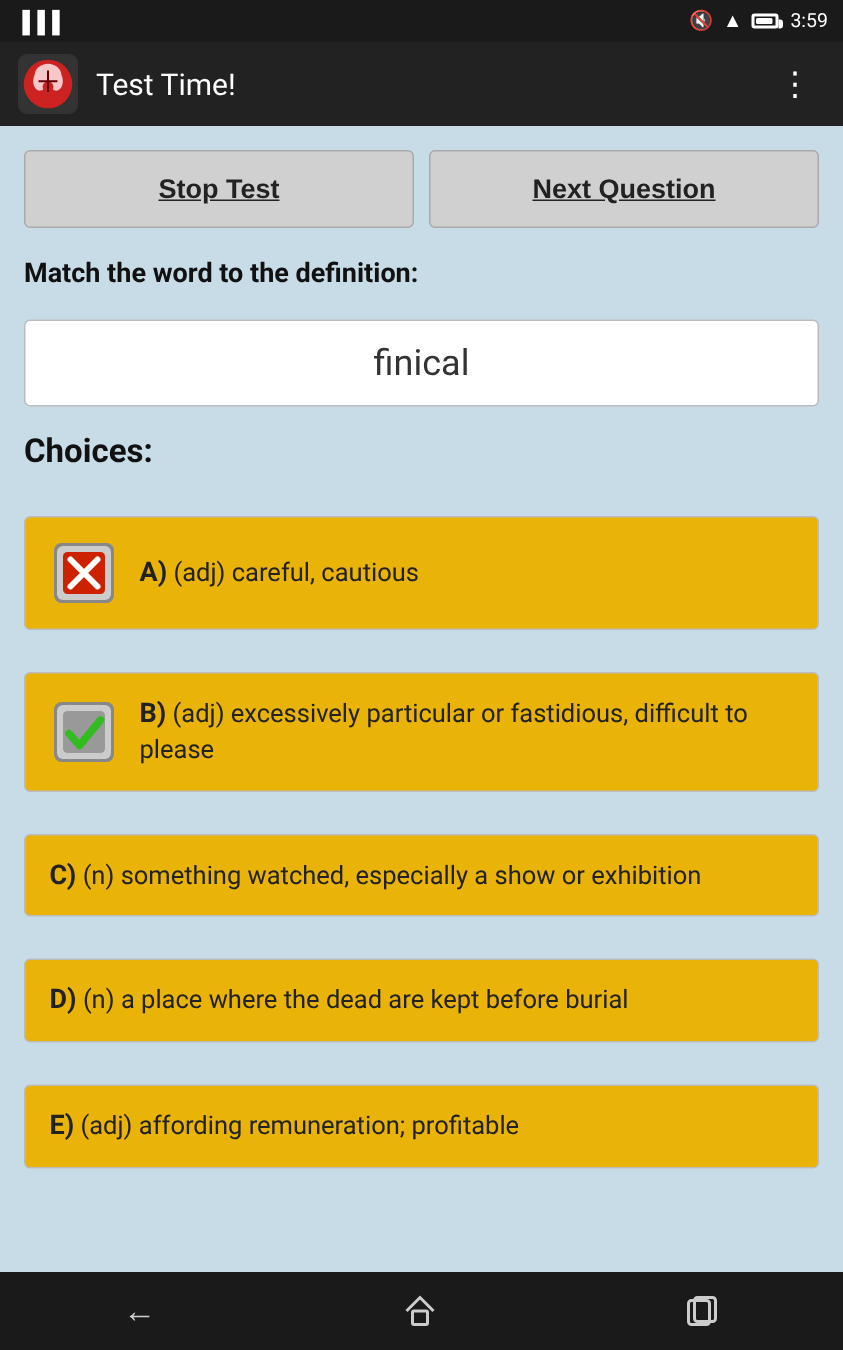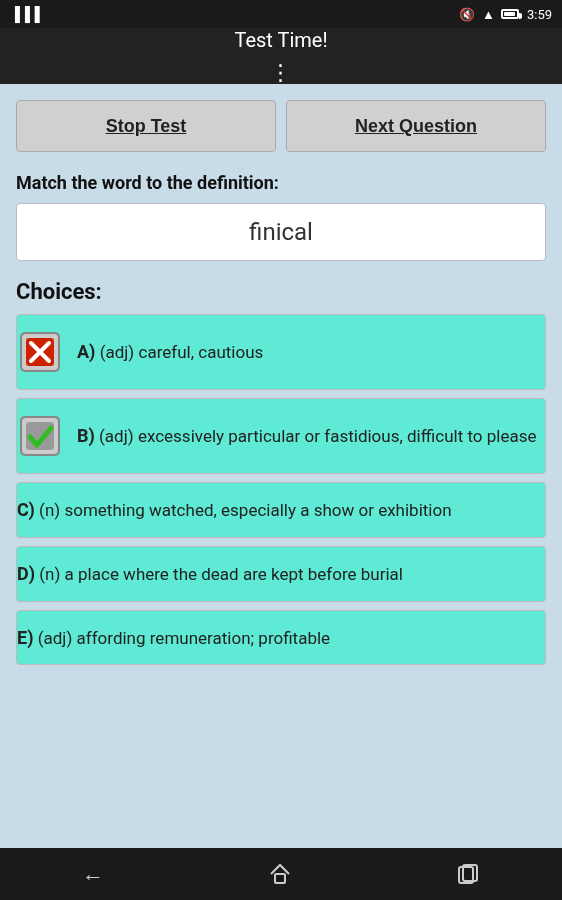--- a/index.html
+++ b/index.html
@@ -38,21 +38,20 @@
 
     
     .title-bar {
       background: #222222;
       color: white;
       height: 56px;
       display: flex;
       align-items: center;
       padding: 0 12px;
       flex-shrink: 0;
-      flex-direction: column;
     }
     .app-logo {
       width: 40px;
       height: 40px;
       margin-right: 12px;
       background: #333;
       border-radius: 6px;
       overflow: hidden;
       display: flex;
       align-items: center;
@@ -103,21 +102,21 @@
       align-items: center;
       justify-content: center;
       text-decoration: underline;
     }
 
     
     .question-label {
       font-size: 18px;
       font-weight: bold;
       color: #111;
-      margin-bottom: 10px;
+      margin-bottom: 20px;
     }
     .word-box {
       background: white;
       border-radius: 4px;
       padding: 14px 16px;
       font-size: 24px;
       color: #333;
       text-align: center;
       margin-bottom: 18px;
       border: 1px solid #bbb;
@@ -130,28 +129,29 @@
       color: #111;
       margin-bottom: 10px;
     }
     .choices-list {
       display: flex;
       flex-direction: column;
       gap: 8px;
       flex: 1;
     }
     .choice-item {
-      background: #5eead4;
+      background: #eab308;
       border-radius: 4px;
       border: 1px solid #bbb;
-      padding: 14px 0;
+      padding: 14px 16px;
       display: flex;
       align-items: center;
       gap: 14px;
       cursor: pointer;
+      margin-top: 20px;
     }
     .choice-icon {
       width: 46px;
       height: 46px;
       flex-shrink: 0;
       display: flex;
       align-items: center;
       justify-content: center;
     }
     .choice-icon svg { width: 44px; height: 44px; }

